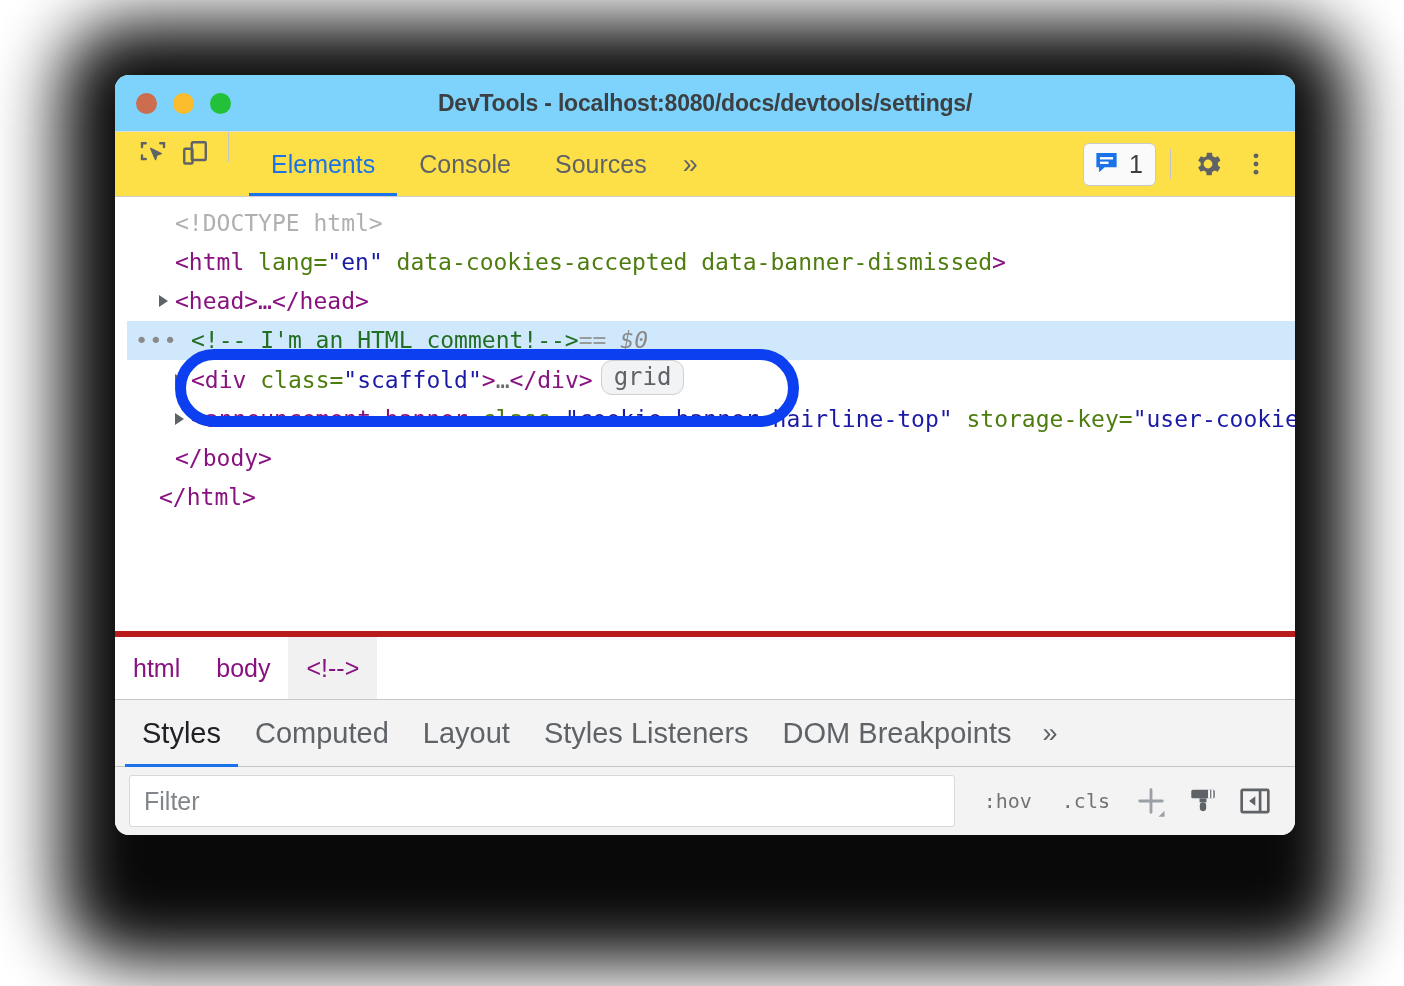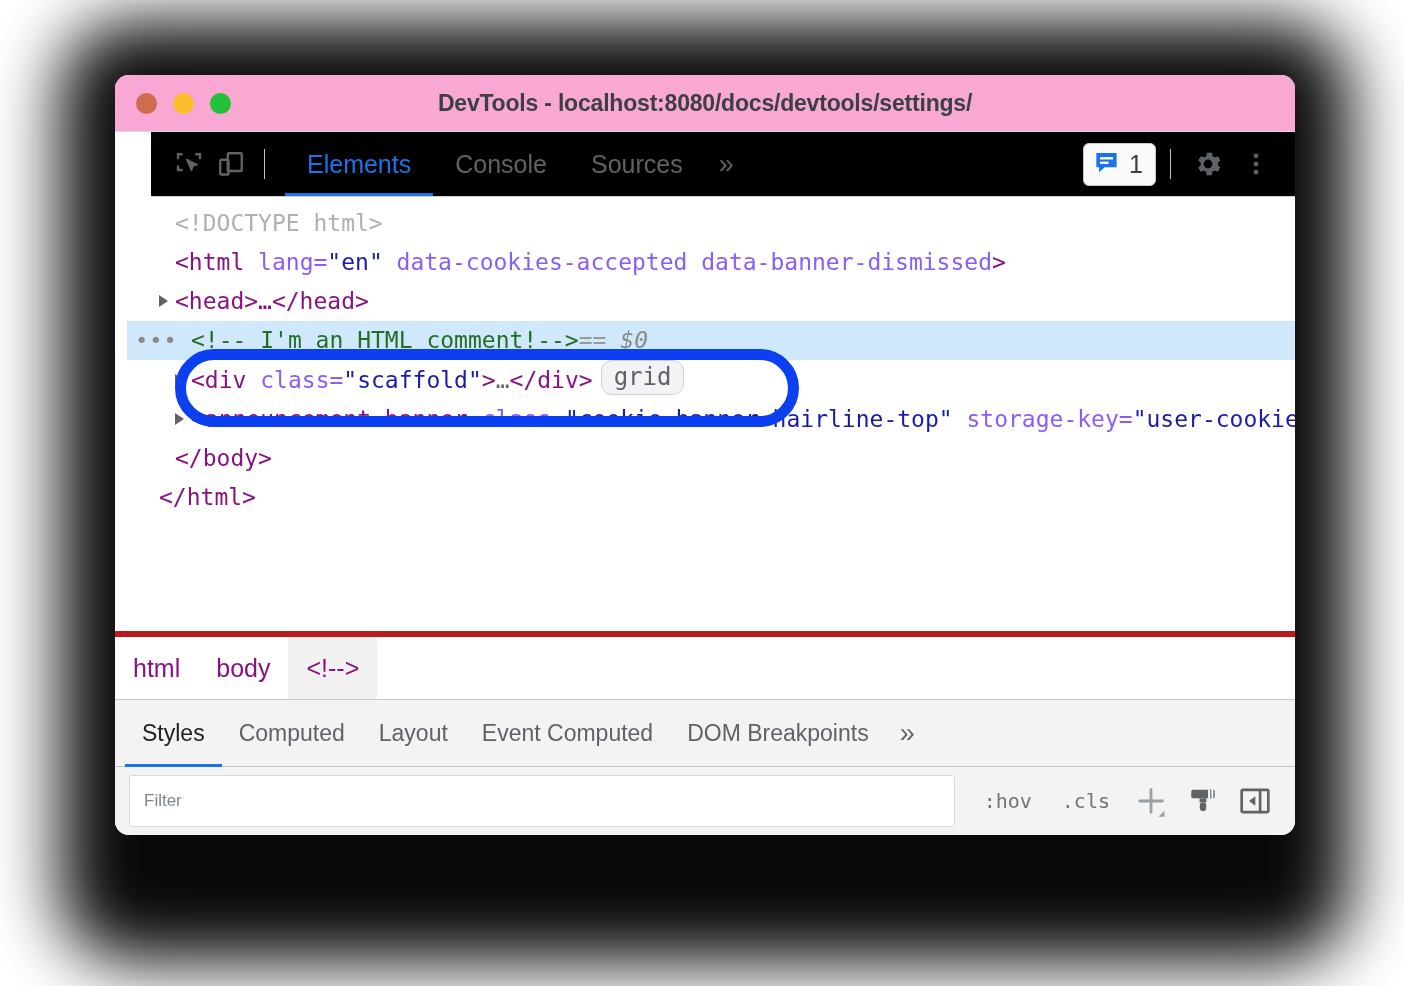--- a/index.html
+++ b/index.html
@@ -38,21 +38,21 @@
     background: #ffffff;
     border-radius: 14px;
     overflow: hidden;
     display: flex;
     flex-direction: column;
   }
 
   
   .titlebar {
     height: 56px;
-    background: #f9a8d4;
+    background: #7dd3fc;
     display: flex;
     align-items: center;
     position: relative;
     flex: 0 0 auto;
     border-bottom: 1px solid #dcdcdc;
   }
   .traffic {
     display: flex;
     gap: 16px;
     padding-left: 21px;
@@ -69,27 +69,25 @@
     font-size: 23px;
     font-weight: bold;
     color: #3c4043;
     letter-spacing: -0.2px;
     pointer-events: none;
   }
 
   
   .toolbar {
     height: 64px;
-    background: #000000;
-    display: flex;
-    align-items: center;
+    background: #fde047;
+    display: flex;
     flex: 0 0 auto;
     border-bottom: 1px solid #cfcfcf;
     position: relative;
-    margin-left: 36px;
   }
   .tb-icon {
     width: 42px; height: 42px;
     display: flex; align-items: center; justify-content: center;
     color: #5f6368;
   }
   .tb-icon:first-child { margin-left: 17px; }
   .tb-sep {
     width: 1px; height: 30px; background: #c4c4c4;
     margin: 0 12px;
@@ -179,21 +177,21 @@
     border-left: 6.5px solid transparent;
     border-right: 6.5px solid transparent;
     border-top: 9px solid #5f6368;
     border-bottom: 0;
     vertical-align: 4px;
   }
   .twisty-space { display: inline-block; width: 16px; }
 
   .tk-doctype { color: #b0b0b0; }
   .tk-tag     { color: #881280; }
-  .tk-attr    { color: #8b5cf6; }
+  .tk-attr    { color: #4d7c0f; }
   .tk-val     { color: #1a1aa6; }
   .tk-comment { color: #236e25; }
   .tk-ellipsis{ color: #6a6a6a; }
   .tk-eq      { color: #9a9a9a; }
   .tk-dollar  { color: #8a8a8a; font-style: italic; }
 
   .badge-grid {
     display: inline-block;
     font-family: "DejaVu Sans Mono", monospace;
     font-size: 24px;
@@ -244,21 +242,21 @@
     background: #f3f3f3;
     border-top: 1px solid #c7c7c7;
     border-bottom: 1px solid #c7c7c7;
     display: flex;
     align-items: stretch;
     flex: 0 0 auto;
   }
   .sb-tab {
     display: flex; align-items: center;
     padding: 0 17px;
-    font-size: 23px;
+    font-size: 29px;
     color: #5f6368;
     position: relative;
   }
   .sb-tab:first-child { margin-left: 10px; }
   .sb-tab.active { color: #202124; }
   .sb-tab.active::after {
     content: "";
     position: absolute;
     left: 0; right: 0; bottom: -1px;
     height: 3px;
@@ -278,21 +276,21 @@
   }
   .filter-input {
     flex: 1 1 auto;
     height: 50px;
     background: #ffffff;
     border: 1px solid #d8d8d8;
     border-radius: 3px;
     display: flex;
     align-items: center;
     padding-left: 14px;
-    font-size: 17px;
+    font-size: 25px;
     color: #80868b;
   }
   .filter-tools {
     display: flex;
     align-items: center;
     gap: 0;
     padding-left: 14px;
   }
   .ft-text {
     font-family: "DejaVu Sans Mono", monospace;
@@ -423,21 +421,21 @@
     <div class="sb-tab active">
       <span>Styles</span>
     </div>
     <div class="sb-tab">
       <span>Computed</span>
     </div>
     <div class="sb-tab">
       <span>Layout</span>
     </div>
     <div class="sb-tab">
-      <span>Event Computed</span>
+      <span>Styles Listeners</span>
     </div>
     <div class="sb-tab">
       <span>DOM Breakpoints</span>
     </div>
     <div class="sb-tab more">
       <span>»</span>
     </div>
   </div>
 
   <div class="filter-bar">

